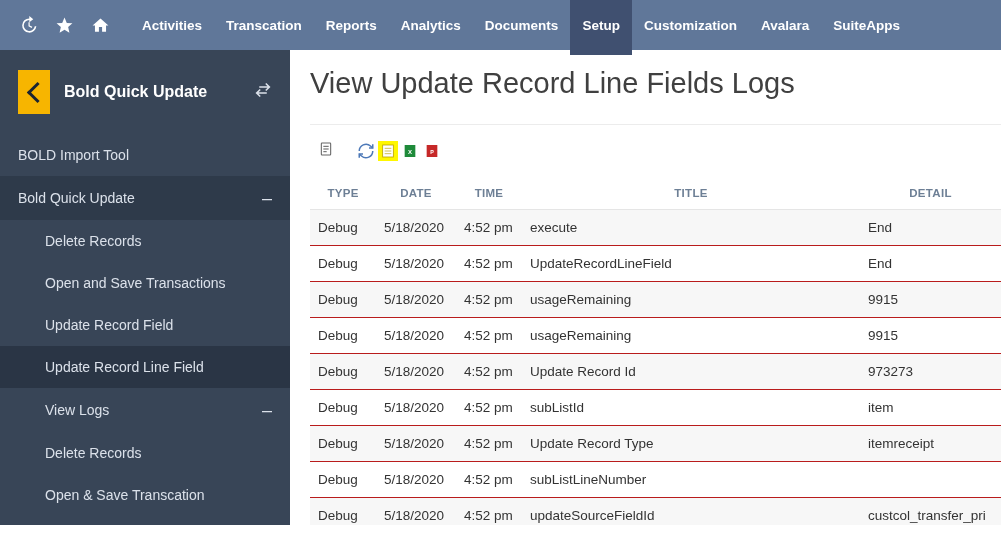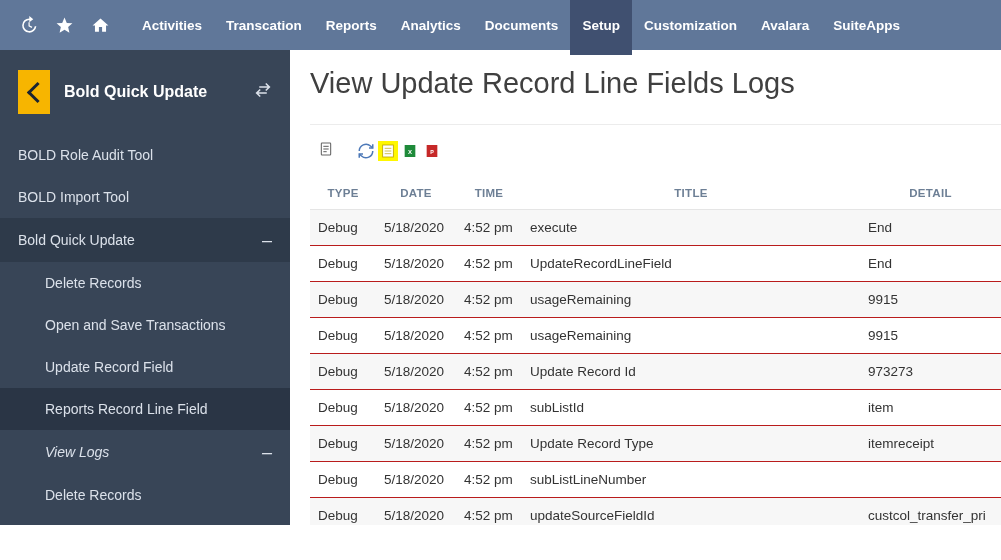--- a/index.html
+++ b/index.html
@@ -91,42 +91,39 @@
         <div class="sidebar-logo"></div>
         <div class="sidebar-title">Bold Quick Update</div>
       </div>
       <span class="swap-icon">
         <svg viewBox="0 0 24 24">
             <path d="M7 7h11l-3-3 1.4-1.4L22 8l-5.6 5.4L15 12l3-3H7V7zm10 10H6l3 3-1.4 1.4L2 16l5.6-5.4L9 12l-3 3h11v2z"></path>
           </svg>
       </span>
     </div>
     <div class="side-item">
-        <span>BOLD Role Audit Tool</span>
-      </div>
-    <div class="side-item">
         <span>BOLD Import Tool</span>
       </div>
     <div class="side-section open">
       <span>Bold Quick Update</span>
         <span class="minus">–</span>
     </div>
     <div class="side-item sub">
         <span>Delete Records</span>
       </div>
     <div class="side-item sub">
         <span>Open and Save Transactions</span>
       </div>
     <div class="side-item sub">
         <span>Update Record Field</span>
       </div>
     <div class="side-item sub active">
-        <span>Reports Record Line Field</span>
-      </div>
-    <div class="side-item sub" style="display:flex;justify-content:space-between;font-style:italic;">
+        <span>Update Record Line Field</span>
+      </div>
+    <div class="side-item sub" style="display:flex;justify-content:space-between;">
       <span>View Logs</span>
         <span class="minus">–</span>
     </div>
     <div class="side-item sub">
         <span>Delete Records</span>
       </div>
     <div class="side-item sub">
         <span>Open &amp; Save Transcation</span>
       </div>
     <div class="side-item sub"></div>

